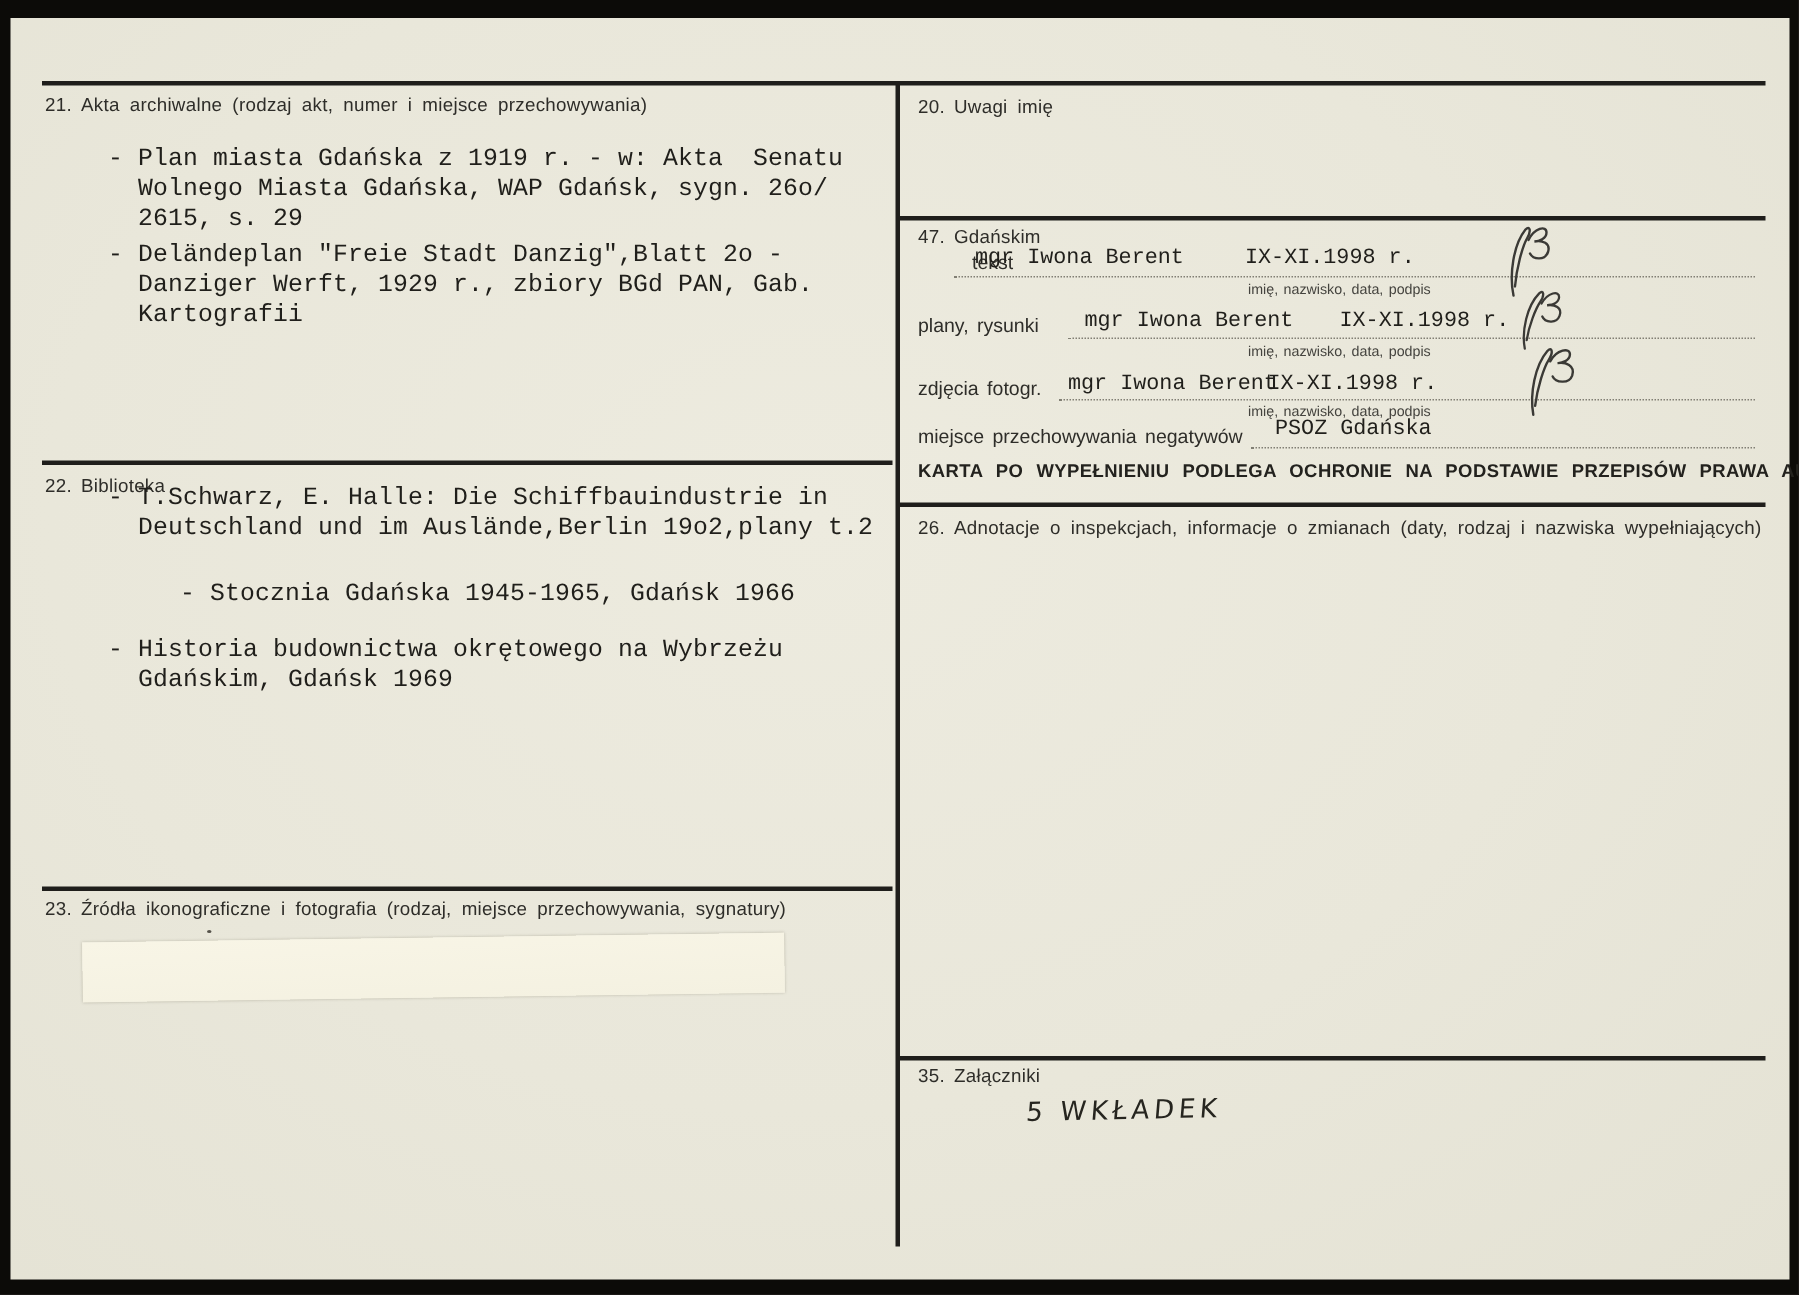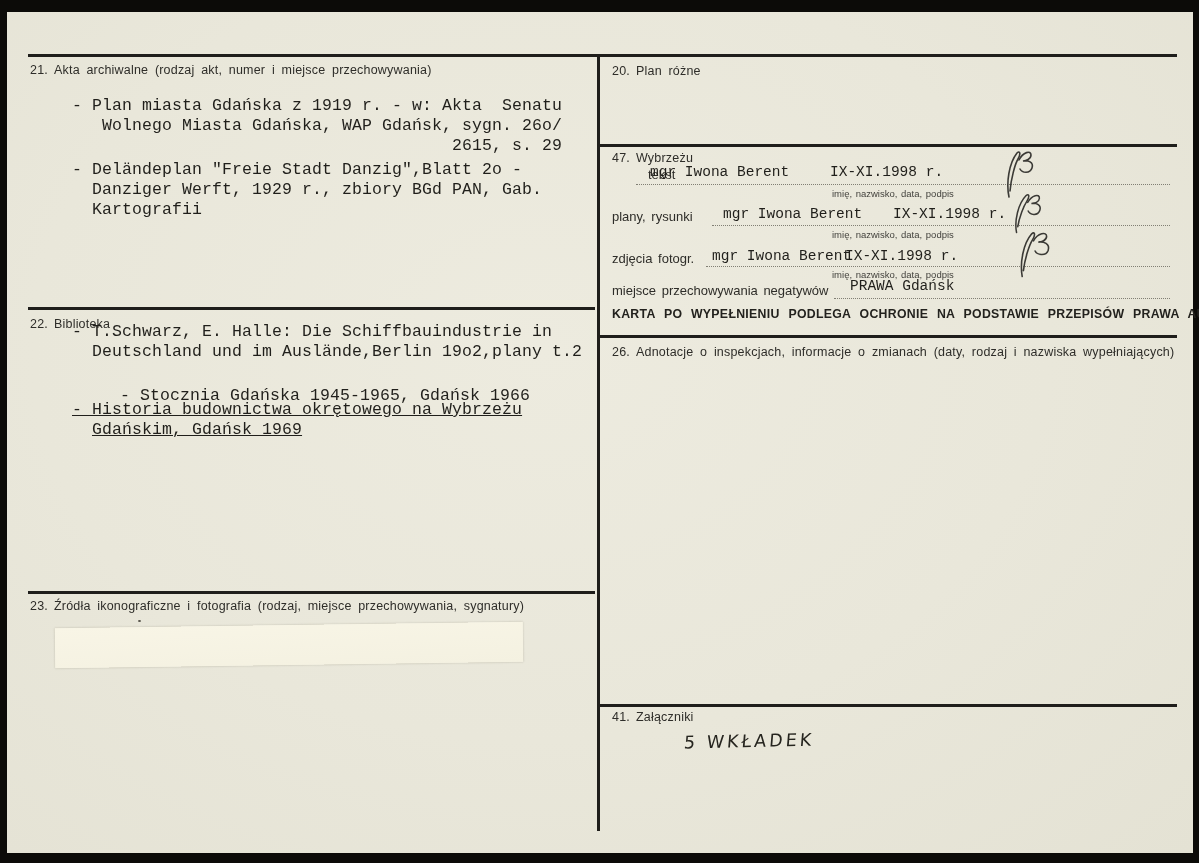--- a/index.html
+++ b/index.html
@@ -113,56 +113,56 @@
   <div class="hline" style="left:28px; top:591px; width:567px;"></div>
   <div class="vline" style="left:597px; top:54px; height:777px;"></div>
   <div class="hline" style="left:600px; top:144px; width:577px;"></div>
   <div class="hline" style="left:600px; top:335px; width:577px;"></div>
   <div class="hline" style="left:600px; top:704px; width:577px;"></div>
 
   <div>
     <div class="sec-head" style="left:30px; top:63px;">
       <span class="num">21.</span><span>Akta archiwalne (rodzaj akt, numer i miejsce przechowywania)</span>
     </div>
-    <div class="tw tw-item" style="left:72px; top:96px;text-align:right;">- Plan miasta Gdańska z 1919 r. - w: Akta  Senatu
+    <div class="tw tw-item" style="left:72px; top:96px;">- Plan miasta Gdańska z 1919 r. - w: Akta  Senatu
 Wolnego Miasta Gdańska, WAP Gdańsk, sygn. 26o/
 2615, s. 29</div>
     <div class="tw tw-item" style="left:72px; top:160px;">- Deländeplan "Freie Stadt Danzig",Blatt 2o -
 Danziger Werft, 1929 r., zbiory BGd PAN, Gab.
 Kartografii</div>
   </div>
 
   <div>
     <div class="sec-head" style="left:30px; top:317px;">
       <span class="num">22.</span><span>Biblioteka</span>
     </div>
     <div class="tw tw-item" style="left:72px; top:322px;">- T.Schwarz, E. Halle: Die Schiffbauindustrie in
 Deutschland und im Auslände,Berlin 19o2,plany t.2</div>
     <div class="tw tw-item" style="left:72px; top:386px;margin-left:48px;">- Stocznia Gdańska 1945-1965, Gdańsk 1966</div>
-    <div class="tw tw-item" style="left:72px; top:400px;text-decoration:underline;">- Historia budownictwa okrętowego na Wybrzeżu
+    <div class="tw tw-item" style="left:72px; top:423px;">- Historia budownictwa okrętowego na Wybrzeżu
 Gdańskim, Gdańsk 1969</div>
   </div>
 
   <div>
     <div class="sec-head" style="left:30px; top:599px;">
       <span class="num">23.</span><span>Źródła ikonograficzne i fotografia (rodzaj, miejsce przechowywania, sygnatury)</span>
     </div>
     <div class="patch" style="left:55px; top:625px; width:468px; height:40px;"></div>
     <div class="speck" style="left:138px; top:620px; width:3px; height:2px;"></div>
   </div>
 
   <div>
     <div class="sec-head" style="left:612px; top:64px;">
-      <span class="num">20.</span><span>Plan różne</span>
+      <span class="num">20.</span><span>Uwagi imię</span>
     </div>
   </div>
 
   <div>
     <div class="sec-head" style="left:612px; top:151px;">
-      <span class="num">47.</span><span>Wybrzeżu</span>
+      <span class="num">47.</span><span>Gdańskim</span>
     </div>
 
     <div class="fld-label" style="left:648px; top:167px;">tekst</div>
     <div class="tw tw-val" style="left:650px; top:164px;">mgr Iwona Berent</div>
     <div class="tw tw-val" style="left:830px; top:164px;">IX-XI.1998 r.</div>
     <div class="dotline" style="left:636px; top:184px; width:534px;"></div>
     <div class="fld-caption" style="left:832px; top:188px;">imię, nazwisko, data, podpis</div>
     <div class="signature" style="left:1000px; top:147px;">
       <svg width="44" height="52" viewBox="0 0 44 52">
         <path d="M9,50 C6,36 9,16 17,6 C20,3 21,7 18,12 C15,17 11,32 10,44" fill="none" stroke="#3b3a36" stroke-width="1.6" stroke-linecap="round"></path>
@@ -188,32 +188,32 @@
     <div class="dotline" style="left:706px; top:266px; width:464px;"></div>
     <div class="fld-caption" style="left:832px; top:269px;">imię, nazwisko, data, podpis</div>
     <div class="signature" style="left:1013px; top:229px; transform:rotate(2deg);">
       <svg width="46" height="50" viewBox="0 0 46 50">
         <path d="M10,48 C7,34 10,15 18,5 C21,2 22,6 19,11 C16,16 12,30 11,42" fill="none" stroke="#3b3a36" stroke-width="1.6" stroke-linecap="round"></path>
         <path d="M20,12 C24,4 33,2 33,7 C33,11 28,13 25,13 C30,12 37,14 35,21 C33,27 24,26 22,22" fill="none" stroke="#3b3a36" stroke-width="1.6" stroke-linecap="round"></path>
       </svg>
     </div>
 
     <div class="fld-label" style="left:612px; top:283px;">miejsce przechowywania negatywów</div>
-    <div class="tw tw-val" style="left:850px; top:278px;">PRAWA Gdańsk</div>
+    <div class="tw tw-val" style="left:850px; top:278px;">PSOZ Gdańska</div>
     <div class="dotline" style="left:834px; top:298px; width:336px;"></div>
 
     <div class="copyright" style="left:612px; top:307px;">KARTA PO WYPEŁNIENIU PODLEGA OCHRONIE NA PODSTAWIE PRZEPISÓW PRAWA AUTORSKIEGO</div>
   </div>
 
   <div>
     <div class="sec-head" style="left:612px; top:345px;">
       <span class="num">26.</span><span>Adnotacje o inspekcjach, informacje o zmianach (daty, rodzaj i nazwiska wypełniających)</span>
     </div>
   </div>
 
   <div>
     <div class="sec-head" style="left:612px; top:710px;">
-      <span class="num">41.</span><span>Załączniki</span>
+      <span class="num">35.</span><span>Załączniki</span>
     </div>
     <div class="handwriting" style="left:684px; top:731px;">5 WKŁADEK</div>
   </div>
 
 </div>
 
 </body></html>

